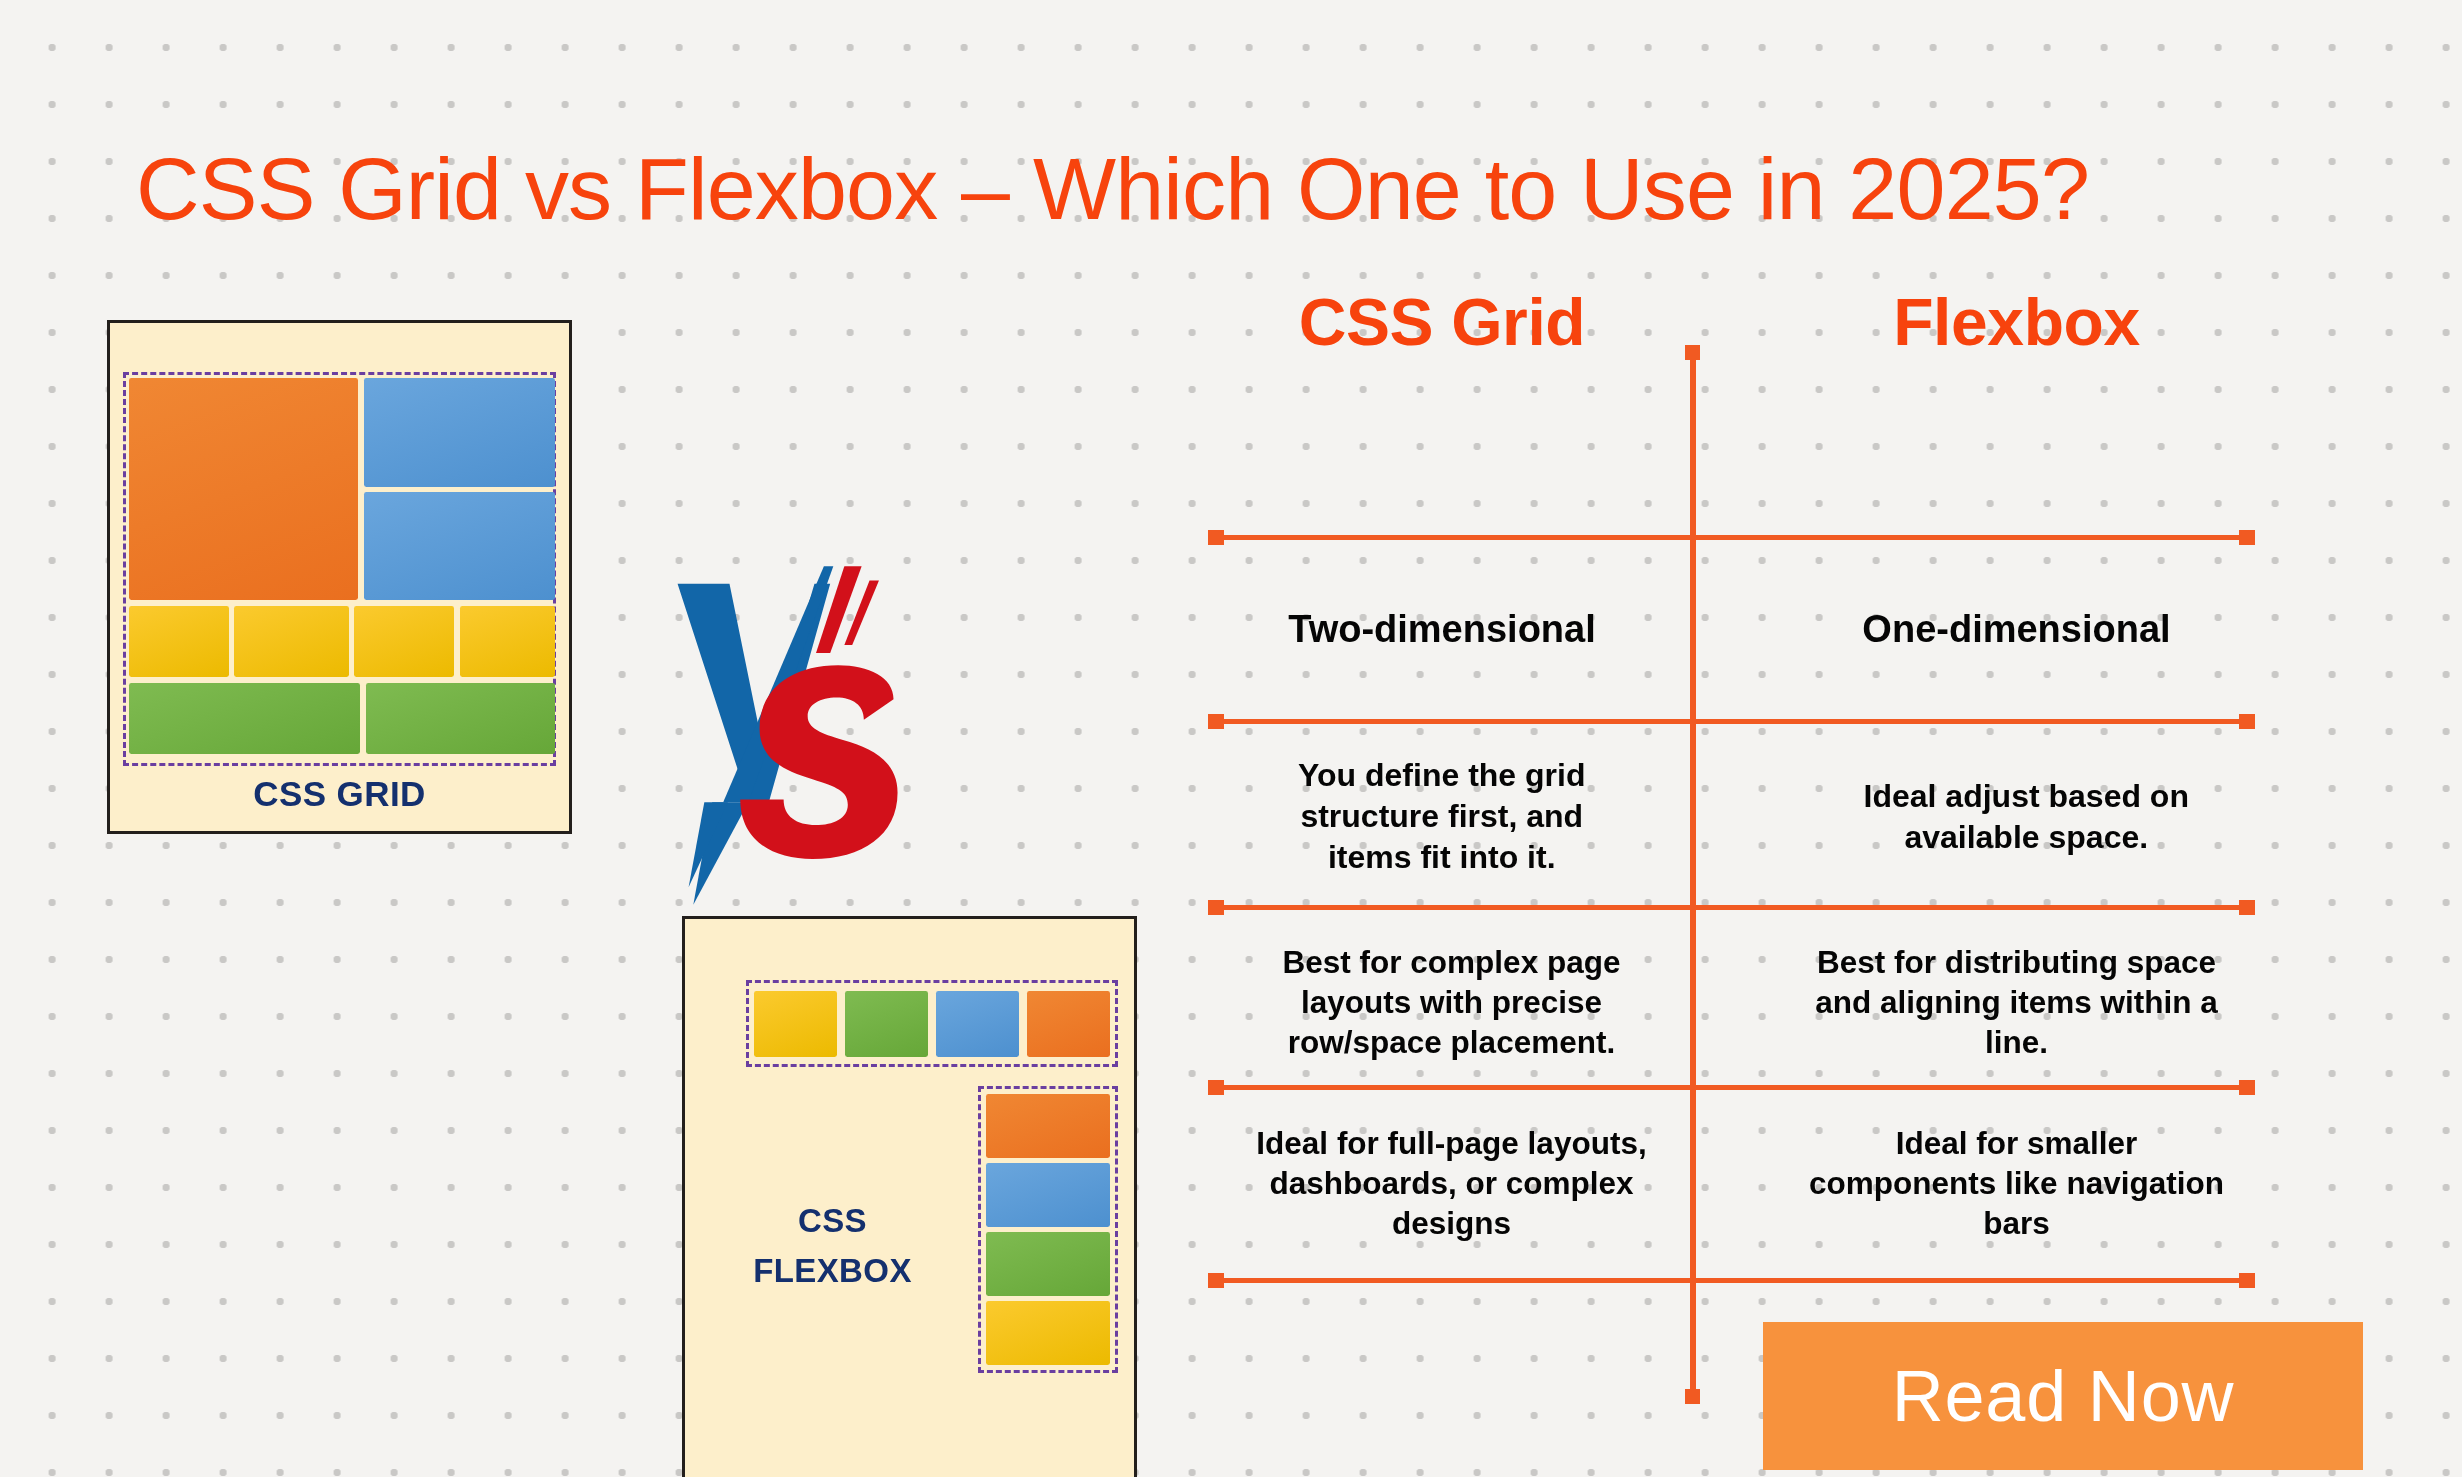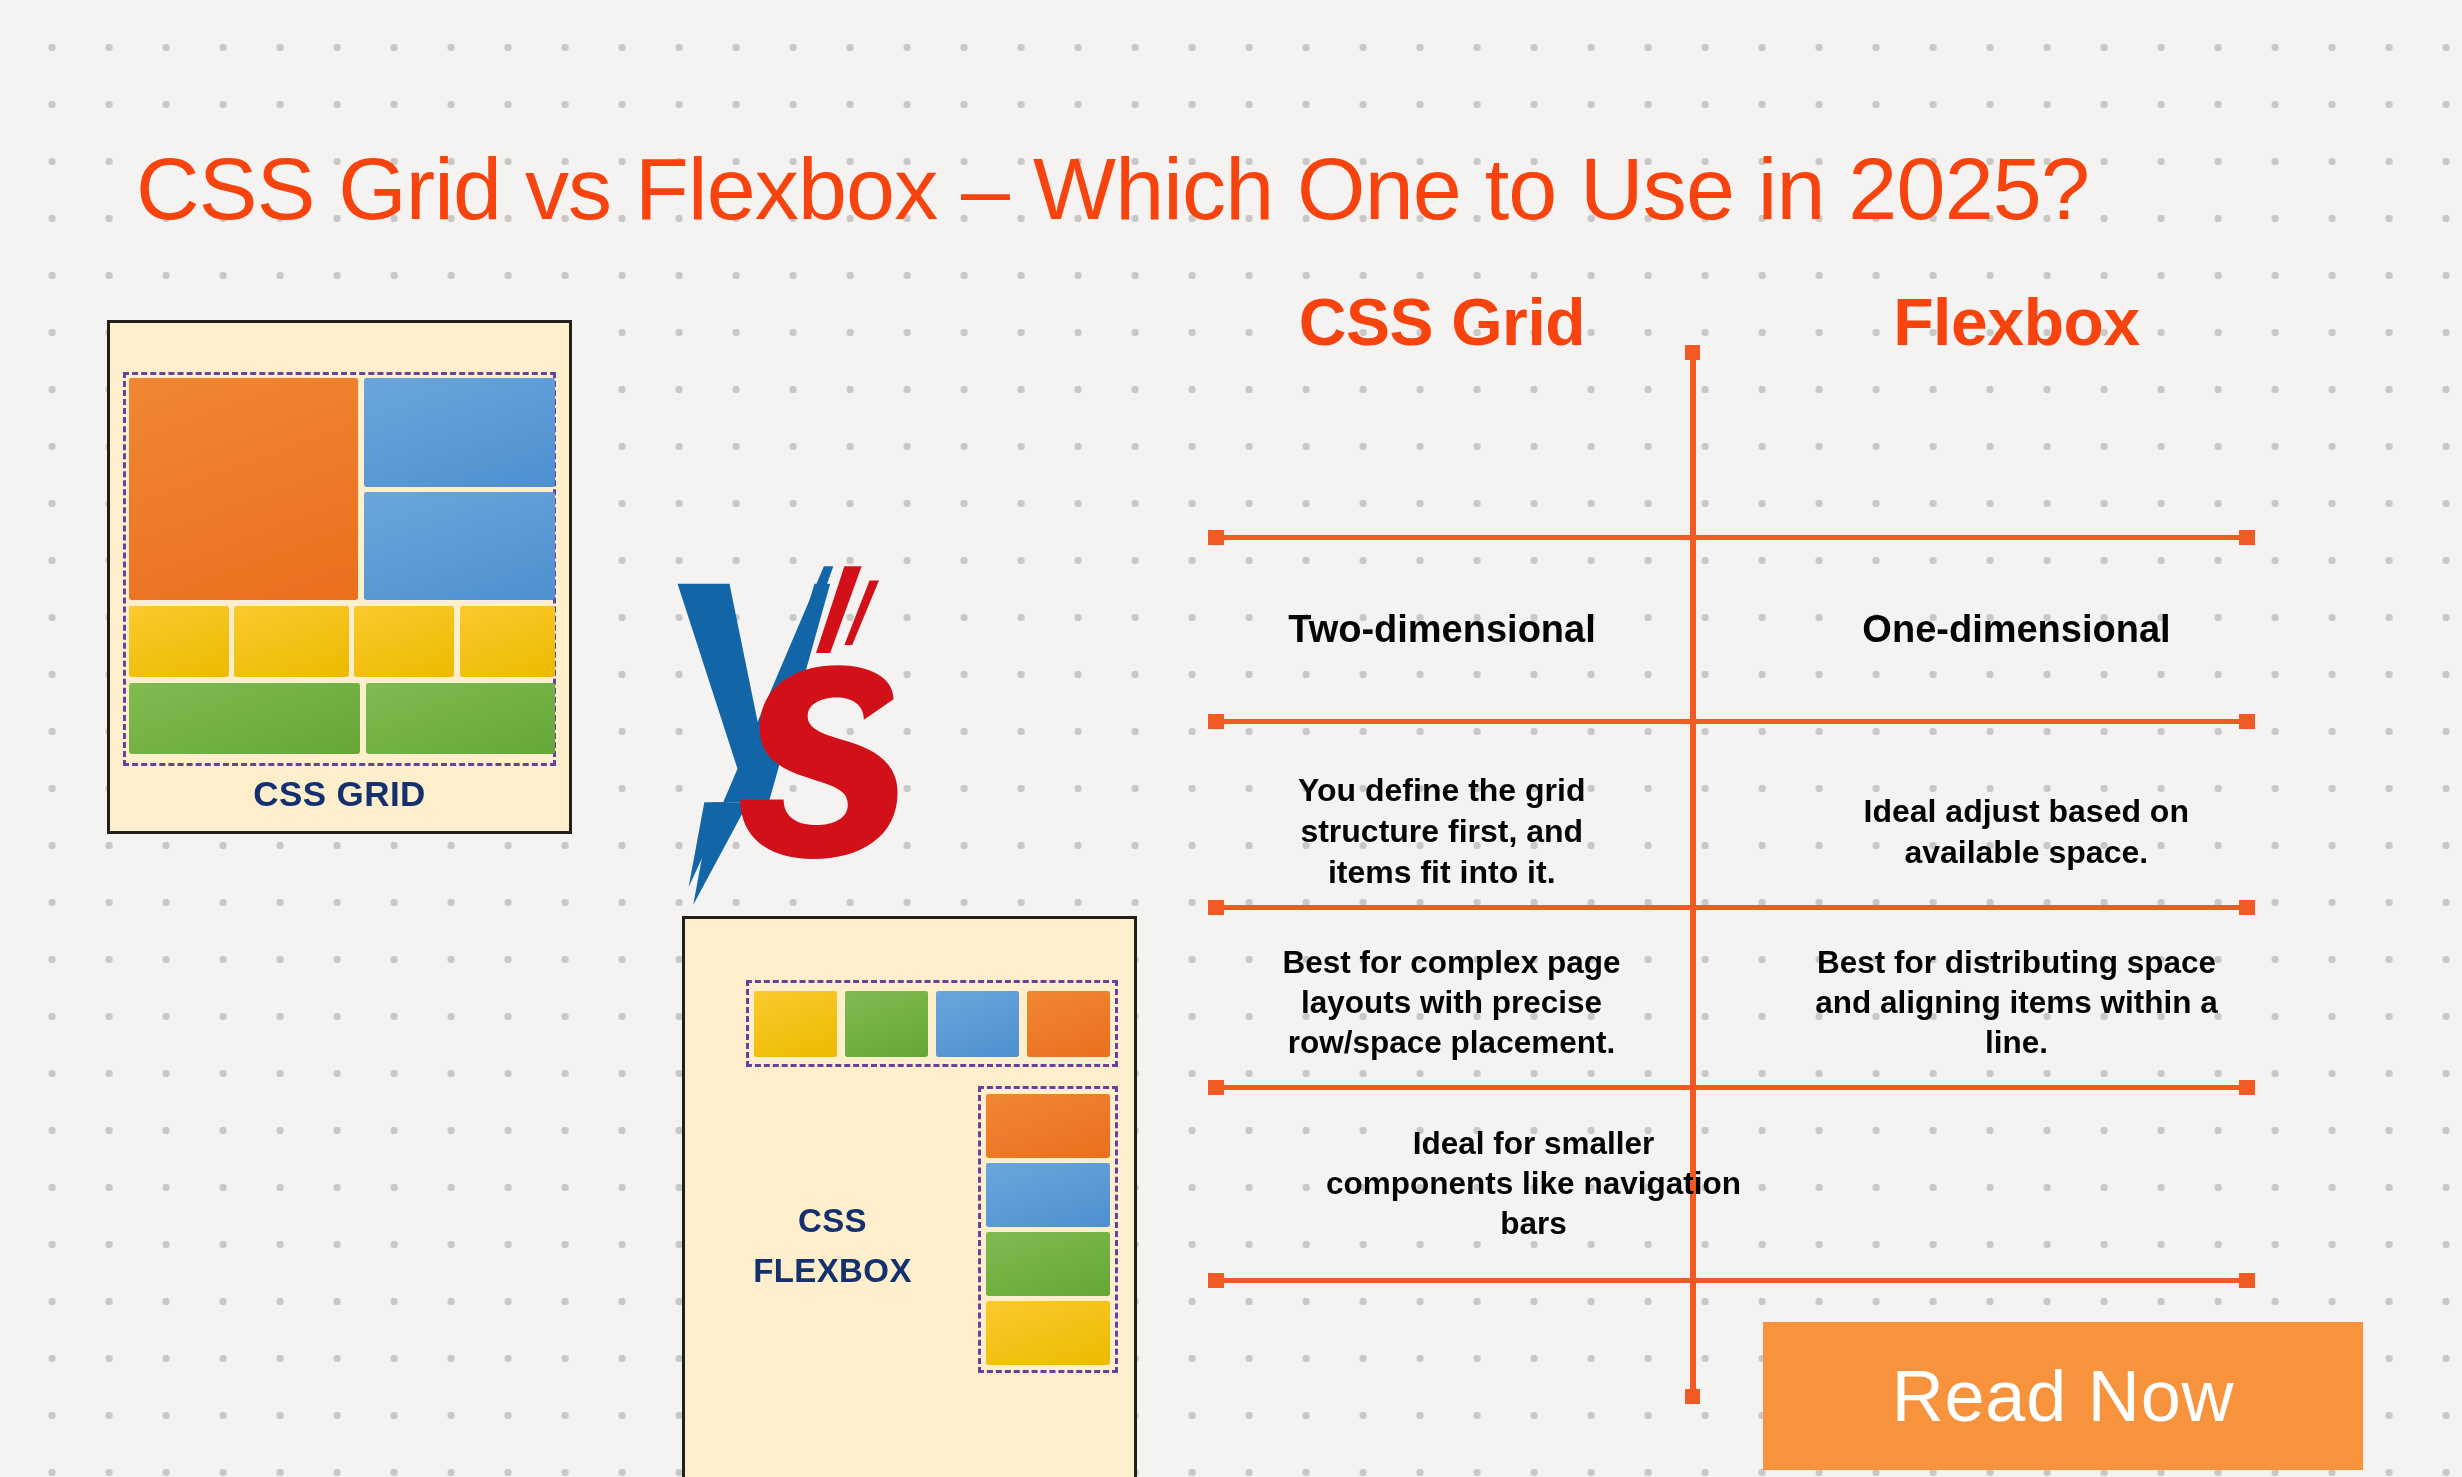--- a/index.html
+++ b/index.html
@@ -356,21 +356,21 @@
       <div class="ch-cell left">
         <span class="cmp-text big">Two-dimensional</span>
       </div>
       <div class="ch-cell right">
         <span class="cmp-text big">One-dimensional</span>
       </div>
     </div>
 
     <div class="hrule" style="top:372px;"></div>
 
-    <div class="ch-row" style="top:402px;height:165px;gap:39px;">
+    <div class="ch-row" style="top:387px;height:165px;gap:39px;">
       <div class="ch-cell left" style="padding:0 61px;">
         <span class="cmp-text">You define the grid structure first, and items fit into it.</span>
       </div>
       <div class="ch-cell right" style="padding:0 61px;">
         <span class="cmp-text">Ideal adjust based on available space.</span>
       </div>
     </div>
 
     <div class="hrule" style="top:558px;"></div>
 
@@ -379,20 +379,23 @@
         <span class="cmp-text" style="font-size:31.5px;">Best for complex page layouts with precise row/space placement.</span>
       </div>
       <div class="ch-cell right" style="padding:0 36px;">
         <span class="cmp-text" style="font-size:31.5px;">Best for distributing space and aligning items within a line.</span>
       </div>
     </div>
 
     <div class="hrule" style="top:738px;"></div>
 
     <div class="ch-row" style="top:750px;height:172px;">
+      <div class="ch-cell left" style="padding:0 31.5px;">
+        <span class="cmp-text" style="font-size:31.5px;">Ideal for full-page layouts, dashboards, or complex designs</span>
+      </div>
       <div class="ch-cell right" style="padding:0 31.5px;">
         <span class="cmp-text" style="font-size:31.5px;">Ideal for smaller components like navigation bars</span>
       </div>
     </div>
 
     <div class="hrule" style="top:931px;"></div>
 
   </div>
 
   <button id="read-now">

